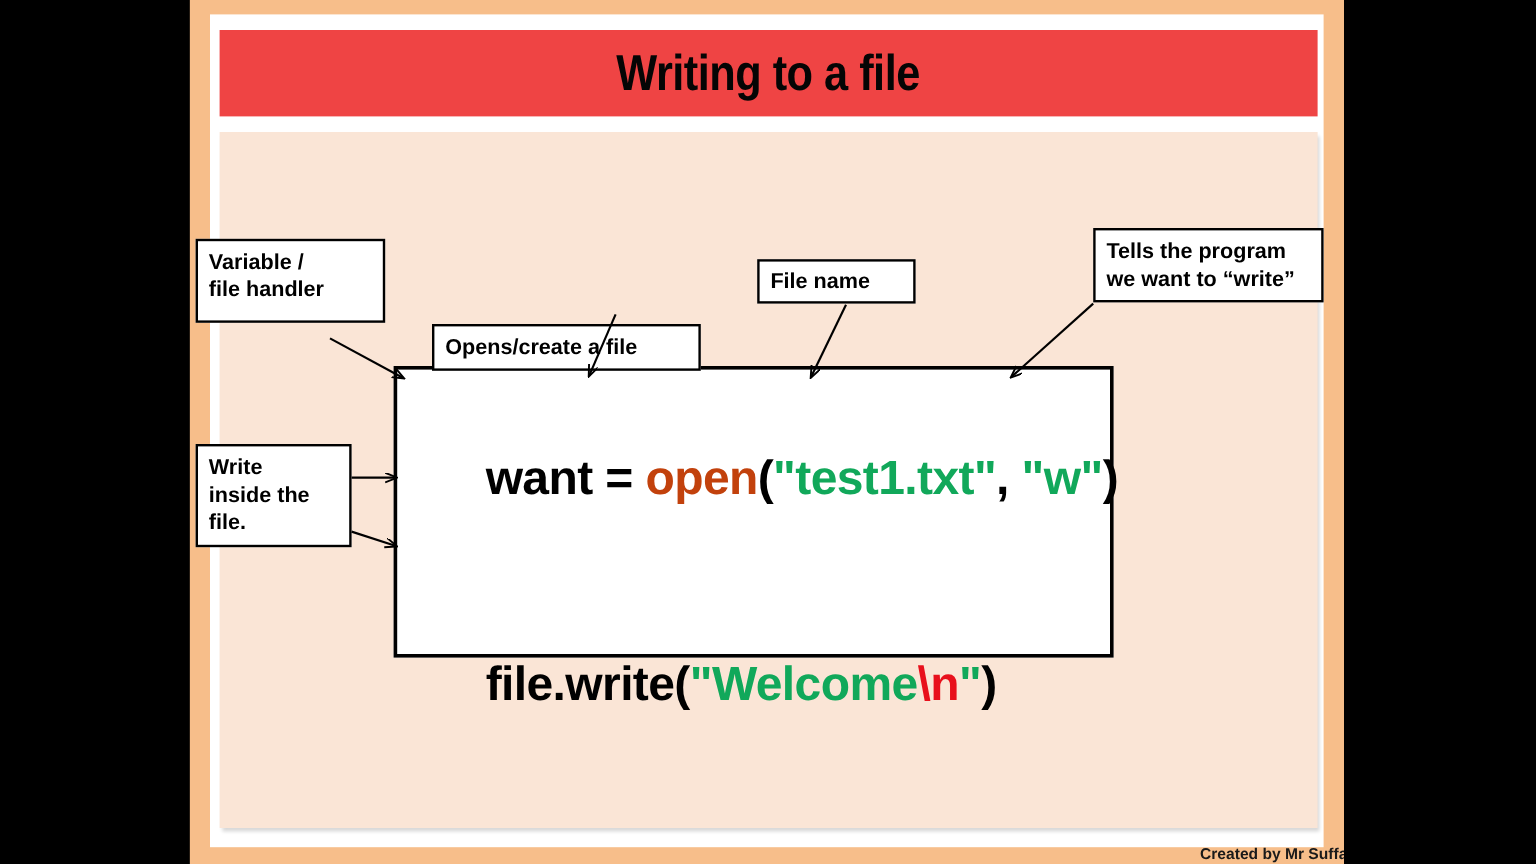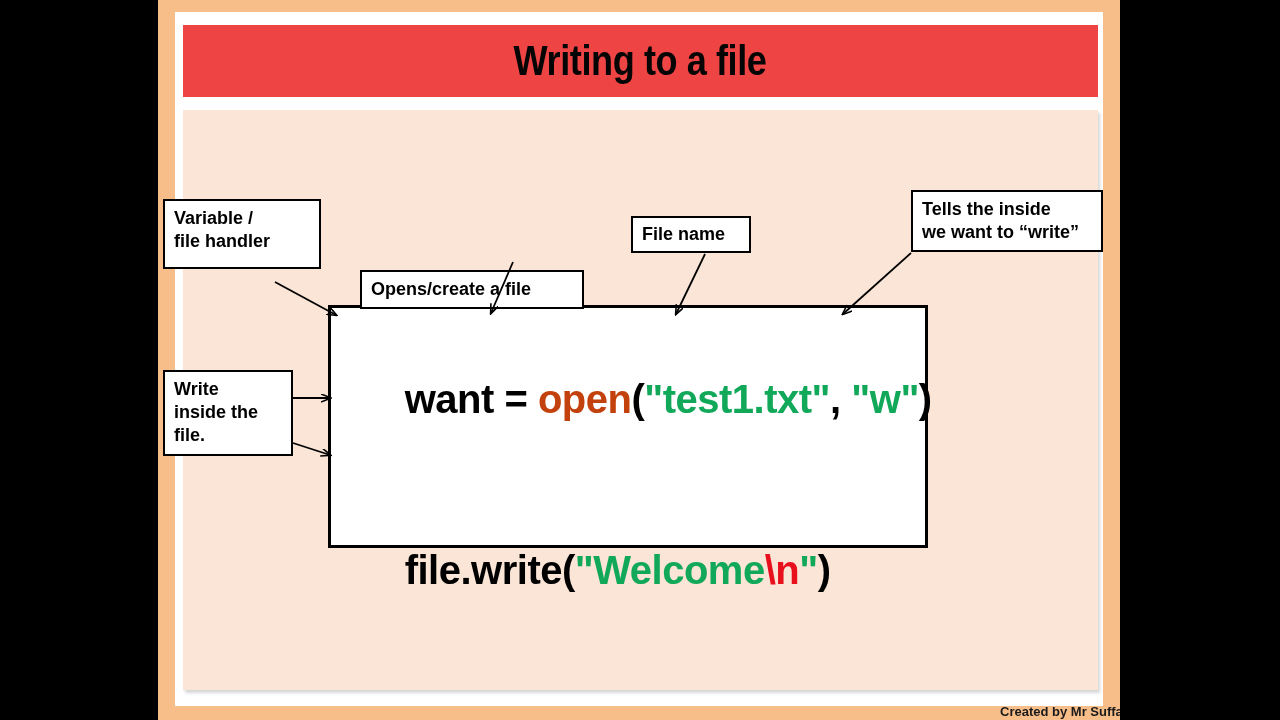--- a/index.html
+++ b/index.html
@@ -110,21 +110,21 @@
     font-weight: bold;
     font-size: 18px;
     line-height: 23px;
     color: #000000;
     padding: 6px 9px;
     white-space: pre-line;
   }
 
   #callout-variable   { left: 163px; top: 199px; width: 158px; height: 70px; }
   #callout-opens      { left: 360px; top: 222px; width: 224px; height: 39px; display:flex; align-items:center;margin-top:48px; }
-  #callout-filename   { left: 631px; top: 216px; width: 120px; height: 37px; display:flex; align-items:center; }
+  #callout-filename   { left: 631px; top: 216px; width: 132px; height: 37px; display:flex; align-items:center; }
   #callout-write-mode { left: 911px; top: 190px; width: 192px; height: 62px; }
   #callout-write      { left: 163px; top: 370px; width: 130px; height: 86px; }
 
   
   #arrows {
     position: absolute;
     left: 0; top: 0;
     width: 1280px; height: 720px;
     pointer-events: none;
   }
@@ -179,21 +179,21 @@
     <div class="code-line">
       <span>file.write(</span><span class="str-green">"My Friend"</span><span>)</span>
     </div>
 
   </div>
 
   <div class="callout" id="callout-variable">Variable /
 file handler</div>
   <div class="callout" id="callout-opens">Opens/create a file</div>
   <div class="callout" id="callout-filename">File name</div>
-  <div class="callout" id="callout-write-mode">Tells the inside
+  <div class="callout" id="callout-write-mode">Tells the program
 we want to “write”</div>
   <div class="callout" id="callout-write">Write
 inside the
 file.</div>
 
   <svg id="arrows" viewBox="0 0 1280 720">
     <defs>
       <marker id="ah" markerWidth="11" markerHeight="11" refX="9" refY="4" orient="auto" markerUnits="userSpaceOnUse">
         <path d="M0,0 L10,4 L0,8" fill="none" stroke="#000000" stroke-width="1.6"></path>
       </marker>

